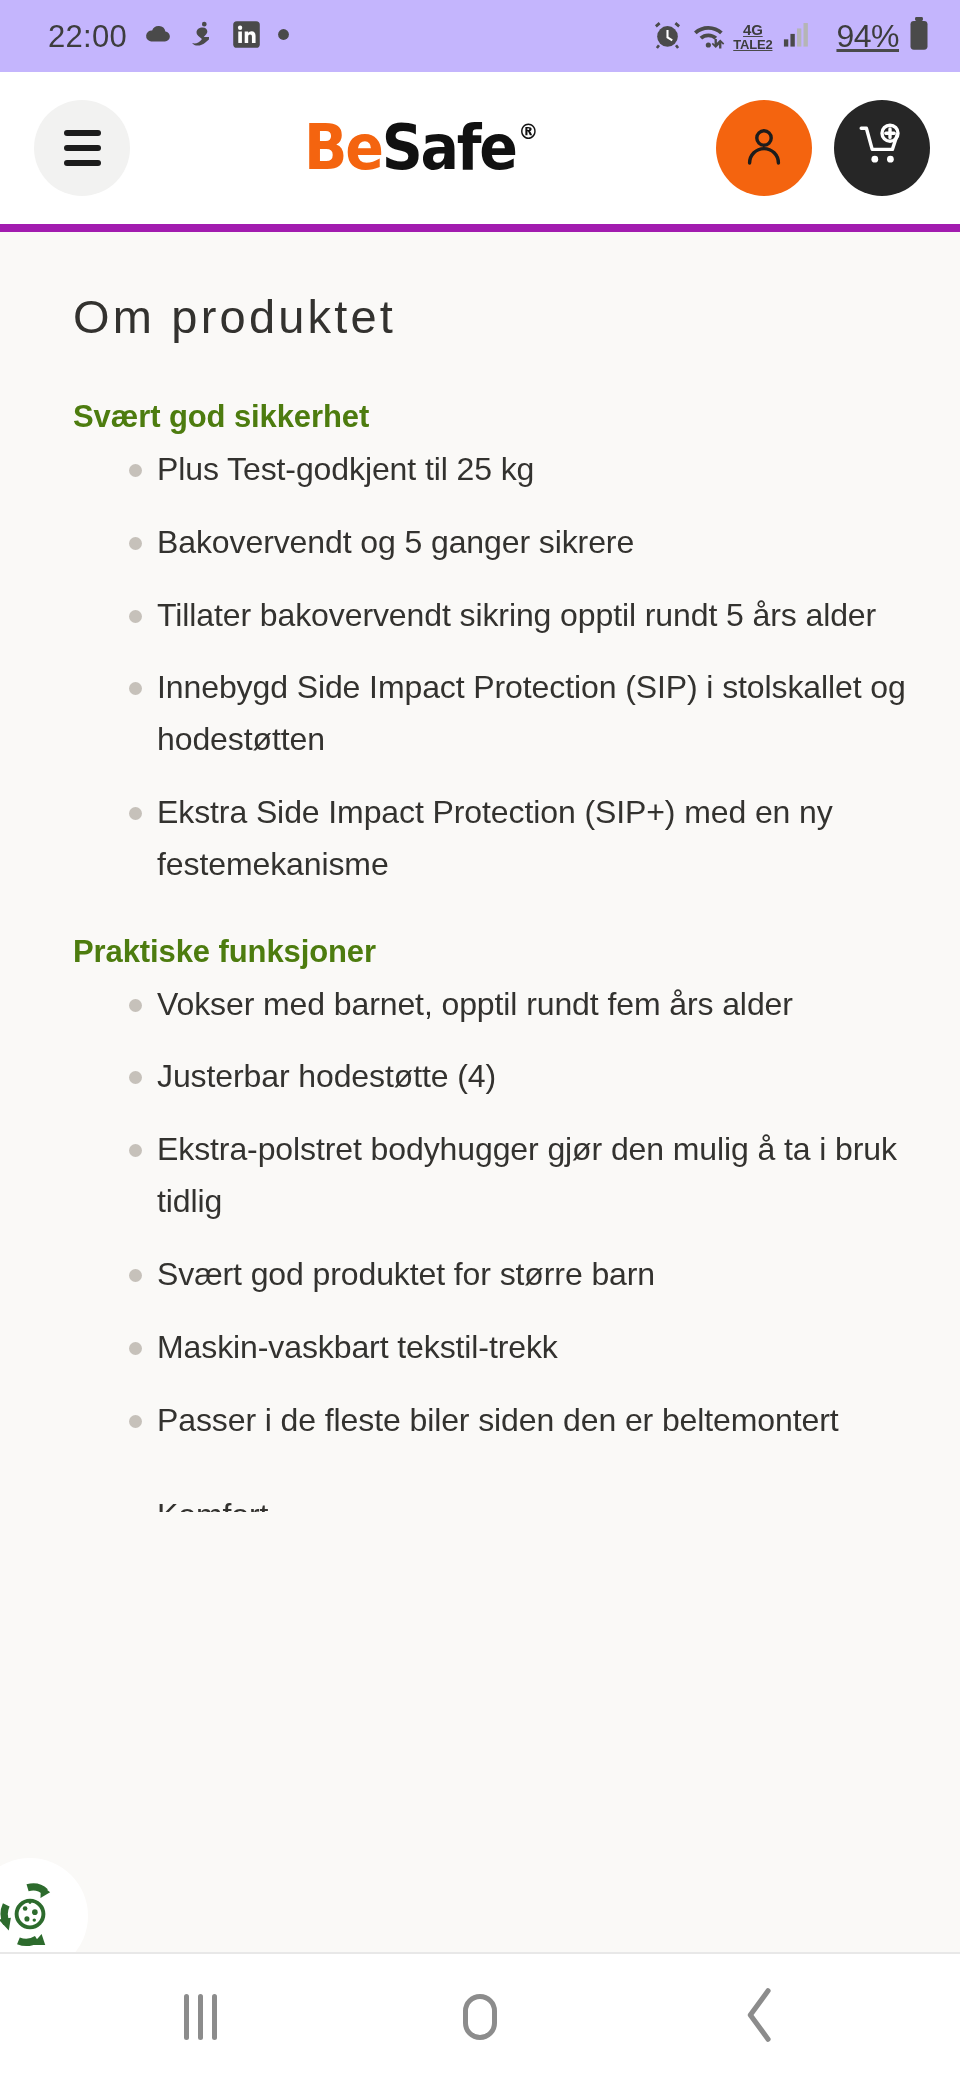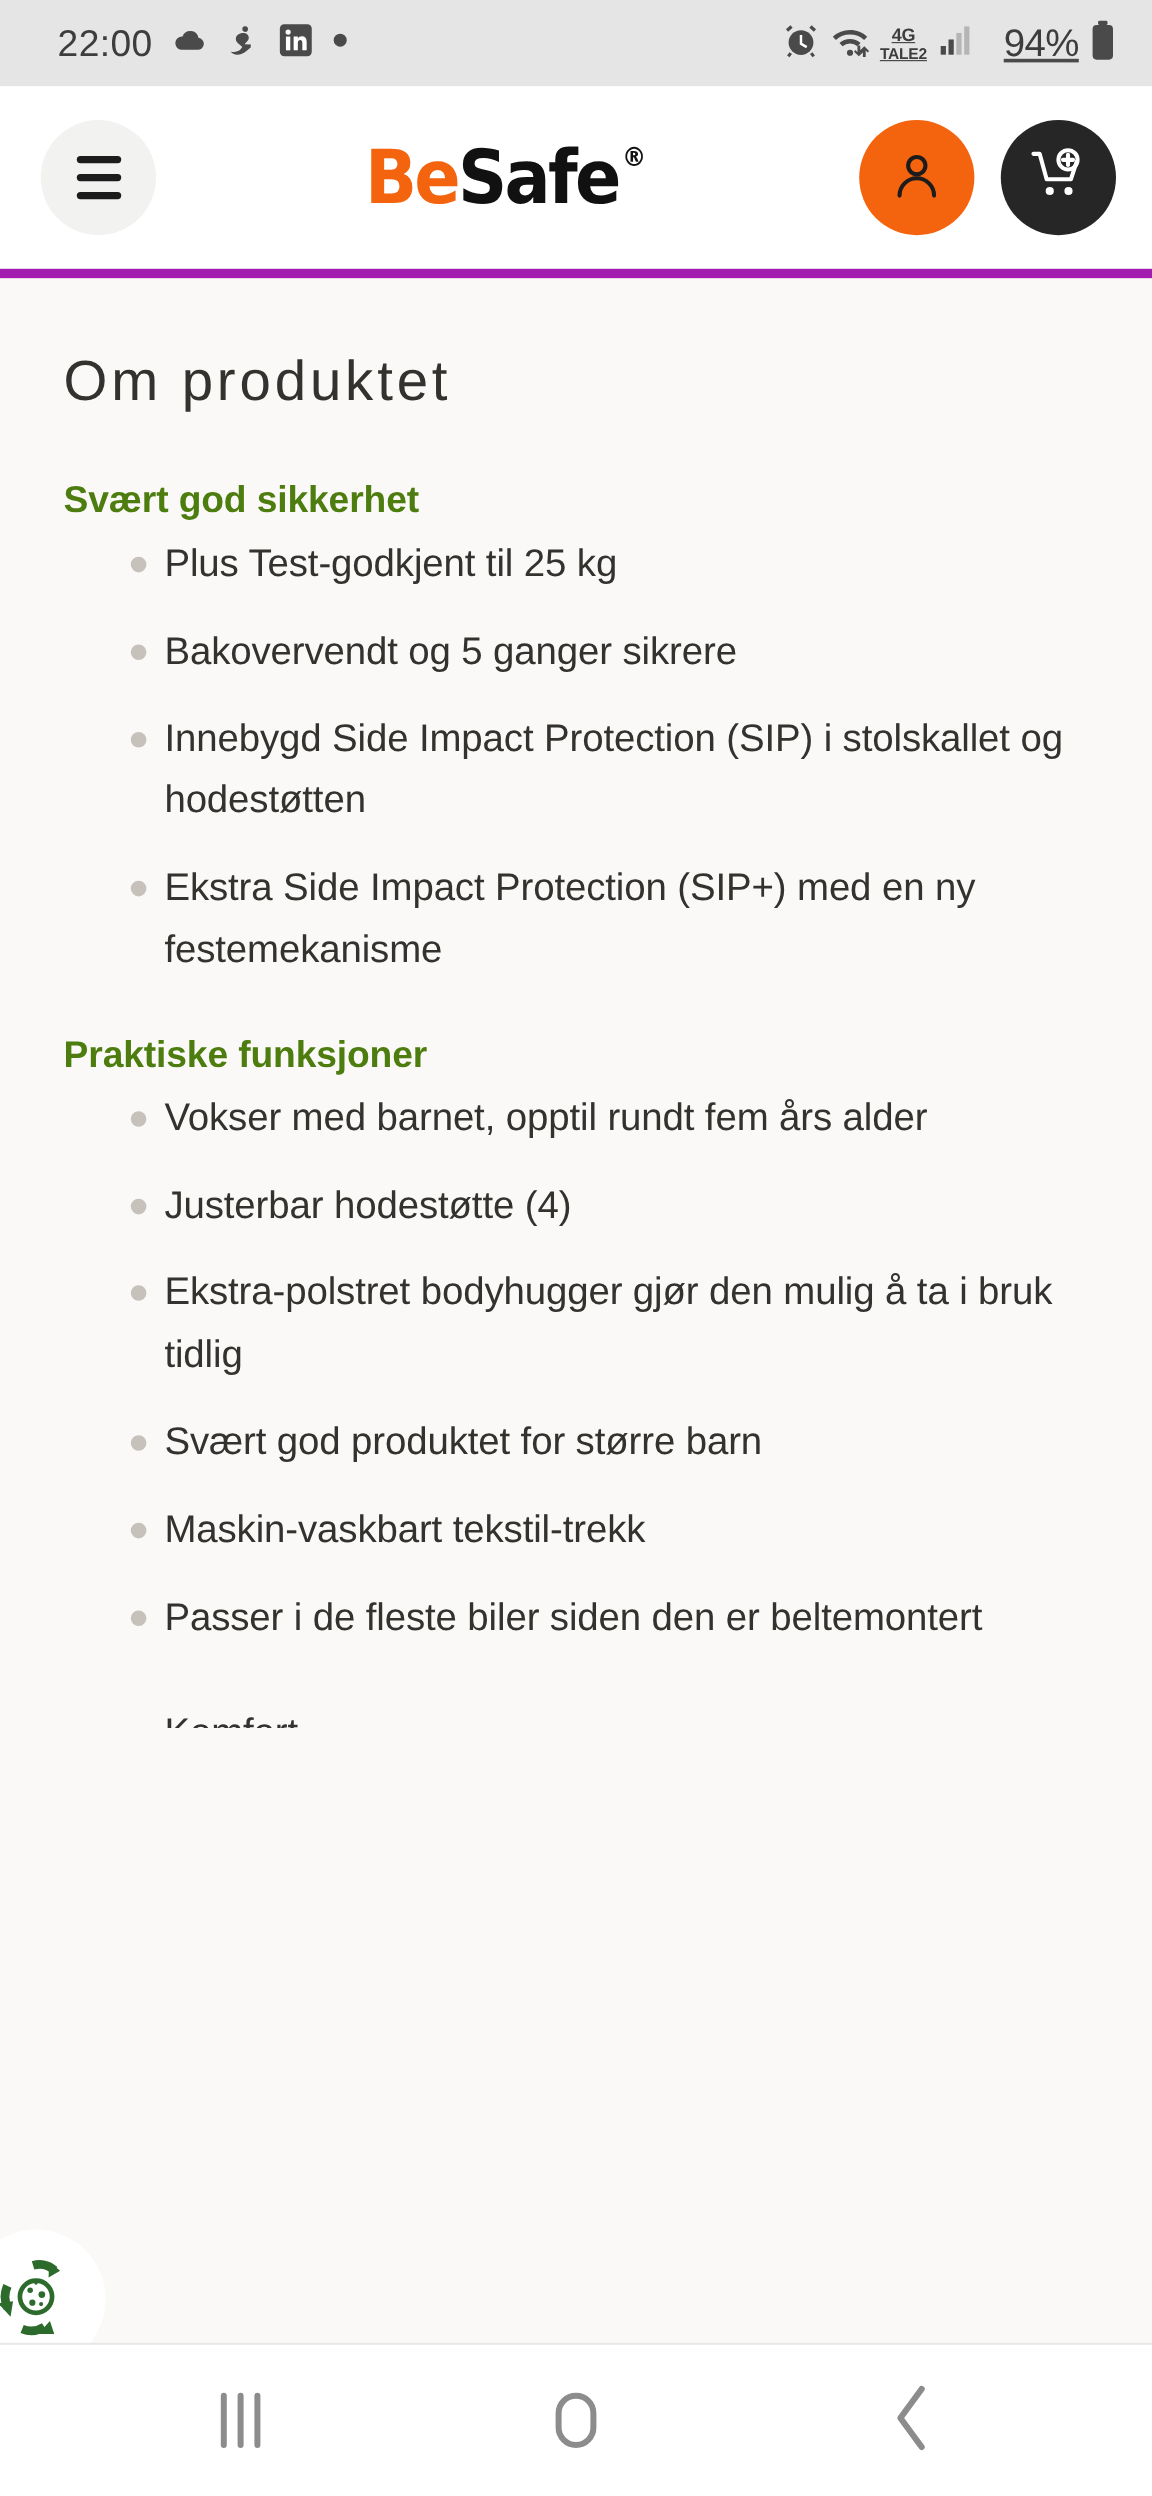--- a/index.html
+++ b/index.html
@@ -21,21 +21,21 @@
     height: 2080px;
     background: #ffffff;
     display: flex;
     flex-direction: column;
   }
 
   
   .status-bar {
     height: 72px;
     flex: 0 0 72px;
-    background: #e5e5e5;
+    background: #c4b5fd;
     display: flex;
     align-items: center;
     justify-content: space-between;
     padding: 0 30px 0 48px;
     box-sizing: border-box;
     color: #4a4a4a;
   }
   .status-left {
     display: flex;
     align-items: center;
@@ -151,21 +151,21 @@
     flex: 0 0 auto;
     cursor: pointer;
   }
   .circ-btn.account { background: #f4640f; margin-right: 22px; }
   .circ-btn.cart { background: #262626; }
 
   
   .content {
     flex: 1 1 auto;
     background: #faf9f7;
-    padding: 58px 42px 0 53px;
+    padding: 58px 42px 0 73px;
     box-sizing: border-box;
     overflow: hidden;
     position: relative;
   }
   .page-title {
     font-size: 47px;
     font-weight: 400;
     color: #33322f;
     letter-spacing: 3.2px;
     margin: 0 0 52px 0;
@@ -395,20 +395,24 @@
     <div class="section">
       <h2 class="section-title">Svært god sikkerhet</h2>
       <ul class="bullet-list">
         <li class="bullet-item">
           <span class="bullet-dot"></span>
           <span>Plus Test-godkjent til 25 kg</span>
         </li>
         <li class="bullet-item">
           <span class="bullet-dot"></span>
           <span>Bakovervendt og 5 ganger sikrere</span>
+        </li>
+        <li class="bullet-item">
+          <span class="bullet-dot"></span>
+          <span>Tillater bakovervendt sikring opptil rundt 5 års alder</span>
         </li>
         <li class="bullet-item">
           <span class="bullet-dot"></span>
           <span>Innebygd Side Impact Protection (SIP) i stolskallet og hodestøtten</span>
         </li>
         <li class="bullet-item">
           <span class="bullet-dot"></span>
           <span>Ekstra Side Impact Protection (SIP+) med en ny festemekanisme</span>
         </li>
       </ul>

